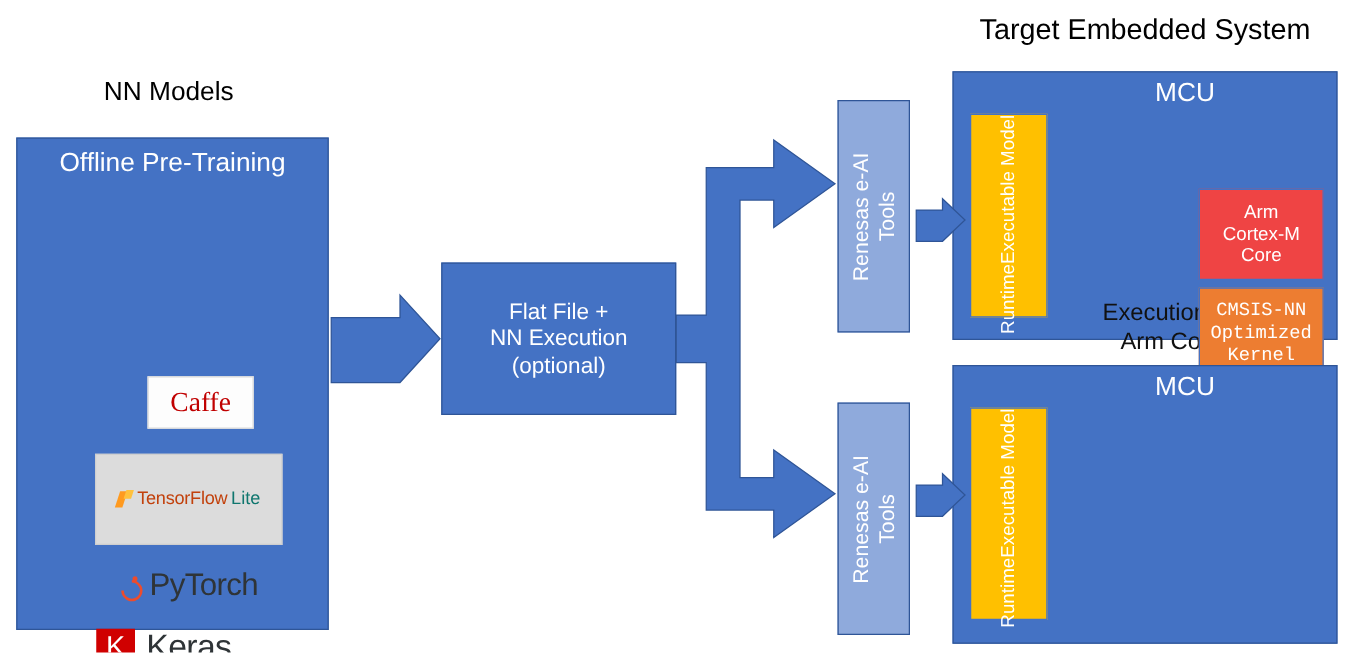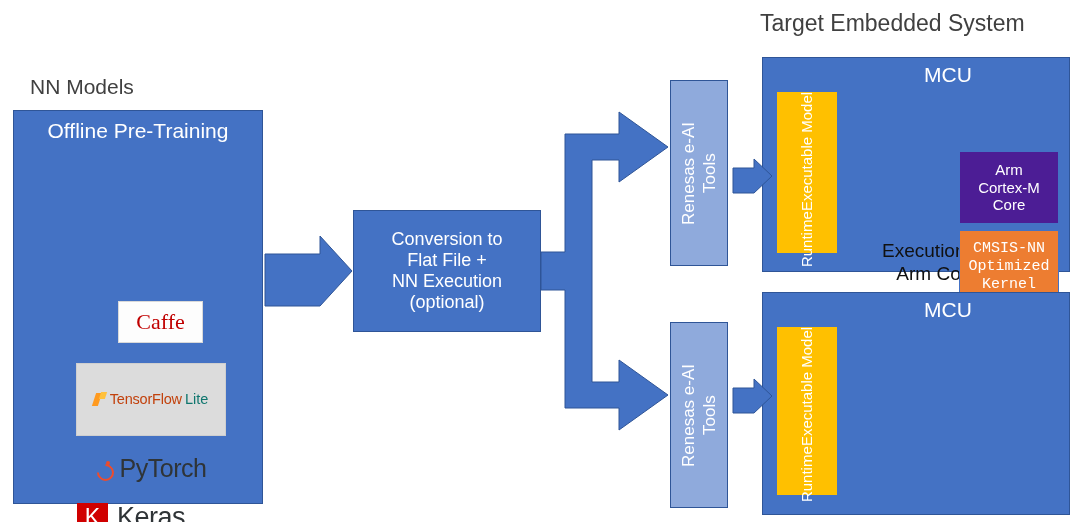--- a/index.html
+++ b/index.html
@@ -18,40 +18,40 @@
   .canvas {
     position: absolute;
     left: 0; top: 0;
     width: 1080px;
     height: 522px;
   }
   .abs { position: absolute; box-sizing: border-box; }
 
   
   .heading {
-    color: #404040;
+    color: #000000;
     font-size: 21px;
     font-weight: 400;
-    text-align: left;
+    text-align: center;
     white-space: nowrap;
   }
   .heading-target { font-size: 23px; }
 
   
   .box {
     border: 1px solid #2f5597;
     display: flex;
     align-items: center;
     justify-content: center;
     text-align: center;
     line-height: 1.18;
   }
   .box-blue      { background: #4472c4; color: #ffffff; }
   .box-lightblue { background: #8faadc; color: #ffffff; border-color: #2f5597; }
-  .box-green     { background: #4c1d95; color: #ffffff; border-color: #4472c4; }
+  .box-green     { background: #ef4444; color: #ffffff; border-color: #4472c4; }
   .box-orange    { background: #ed7d31; color: #ffffff; border-color: #4472c4; }
   .box-white     { background: #fdfdfd; border-color: #d9d9d9; }
   .box-gray      { background: #dcdcdc; border-color: #cfcfcf; }
 
   
   #offline-box {
     left: 13px; top: 110px; width: 250px; height: 394px;
     display: block;
   }
   #offline-title {
@@ -182,21 +182,21 @@
     position: absolute; left: 0; top: 0; width: 1080px; height: 522px;
     pointer-events: none;
   }
   .arrow-fill { fill: #4472c4; stroke: #2f5597; stroke-width: 1; }
 </style>
 </head>
 <body>
 
 <div class="canvas">
 
-  <div class="abs heading" id="nn-models-heading" style="left:30px; top:62px; width:210px;margin-top:13px;">NN Models</div>
+  <div class="abs heading" id="nn-models-heading" style="left:30px; top:62px; width:210px;">NN Models</div>
 
   <div class="abs heading heading-target" id="target-heading" style="left:760px; top:10px; width:312px;">Target Embedded System</div>
 
   <div class="abs box box-blue" id="offline-box">
 
     <div id="offline-title">Offline Pre-Training</div>
 
     <div class="abs box box-white" id="caffe-logo">
       <span>Caffe</span>
     </div>
@@ -218,21 +218,20 @@
     </div>
 
     <div class="abs" id="keras-logo">
       <span class="keras-mark">K</span>
       <span class="keras-text">Keras</span>
     </div>
   </div>
 
   <div class="abs box box-blue" id="conversion-box">
     <div>
-      <div>Conversion to</div>
       <div>Flat File +</div>
       <div>NN Execution</div>
       <div>(optional)</div>
     </div>
   </div>
 
   <div class="abs box box-lightblue renesas-box" id="renesas-top">
     <div class="vtext">
       <span>Renesas e-AI</span><br>
       <span>Tools</span>

